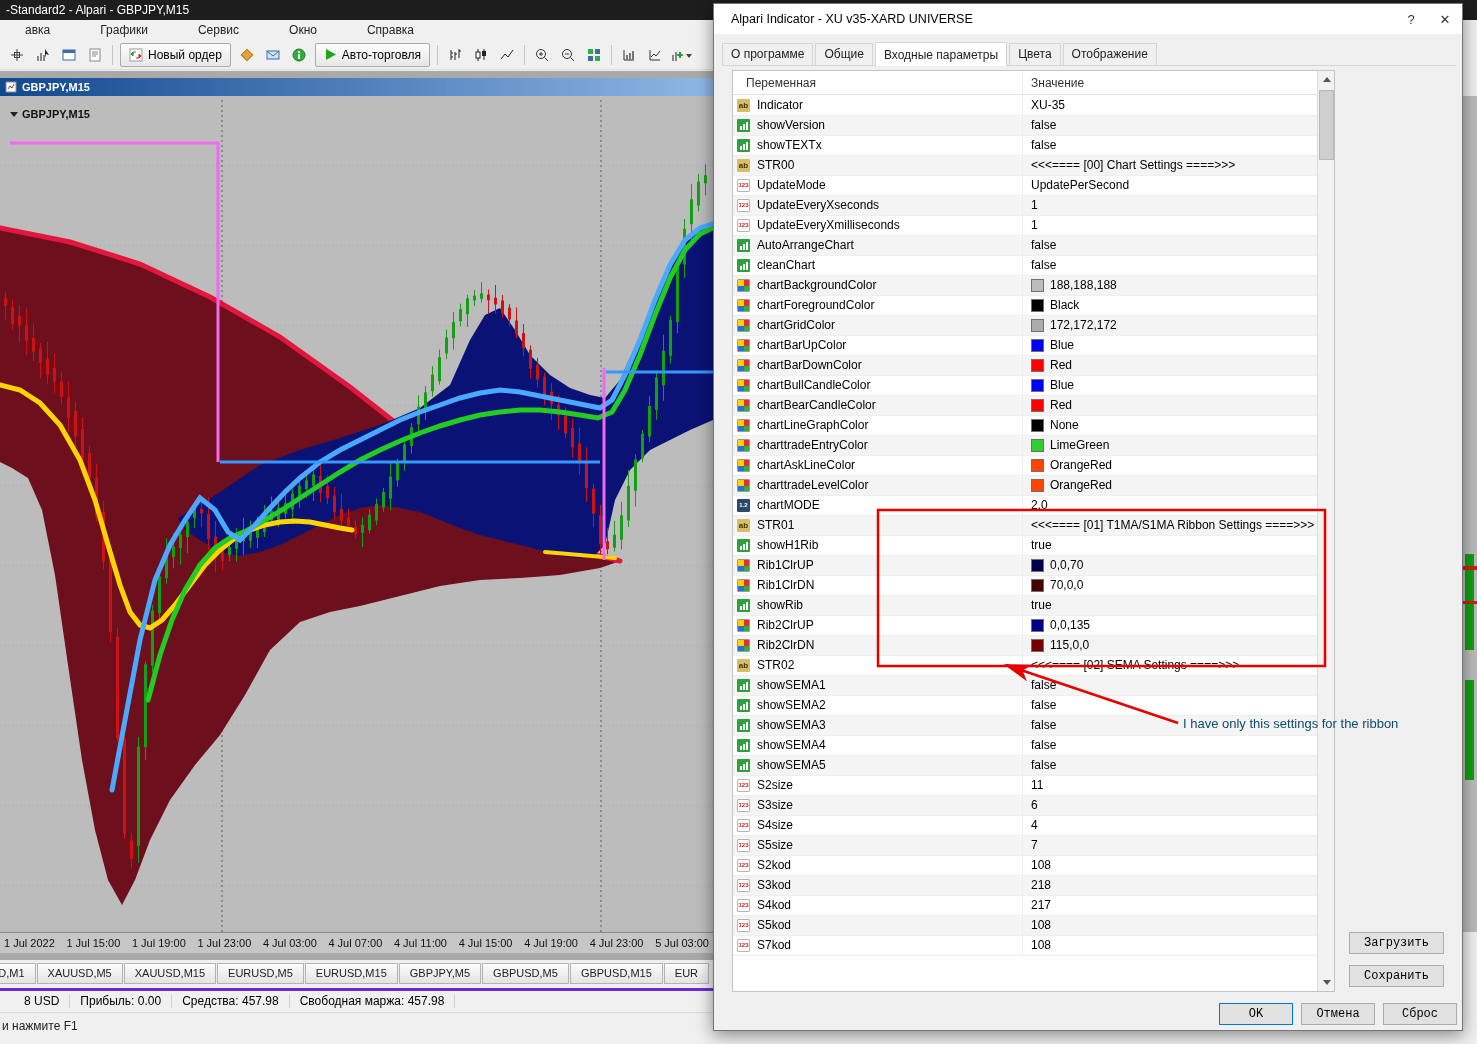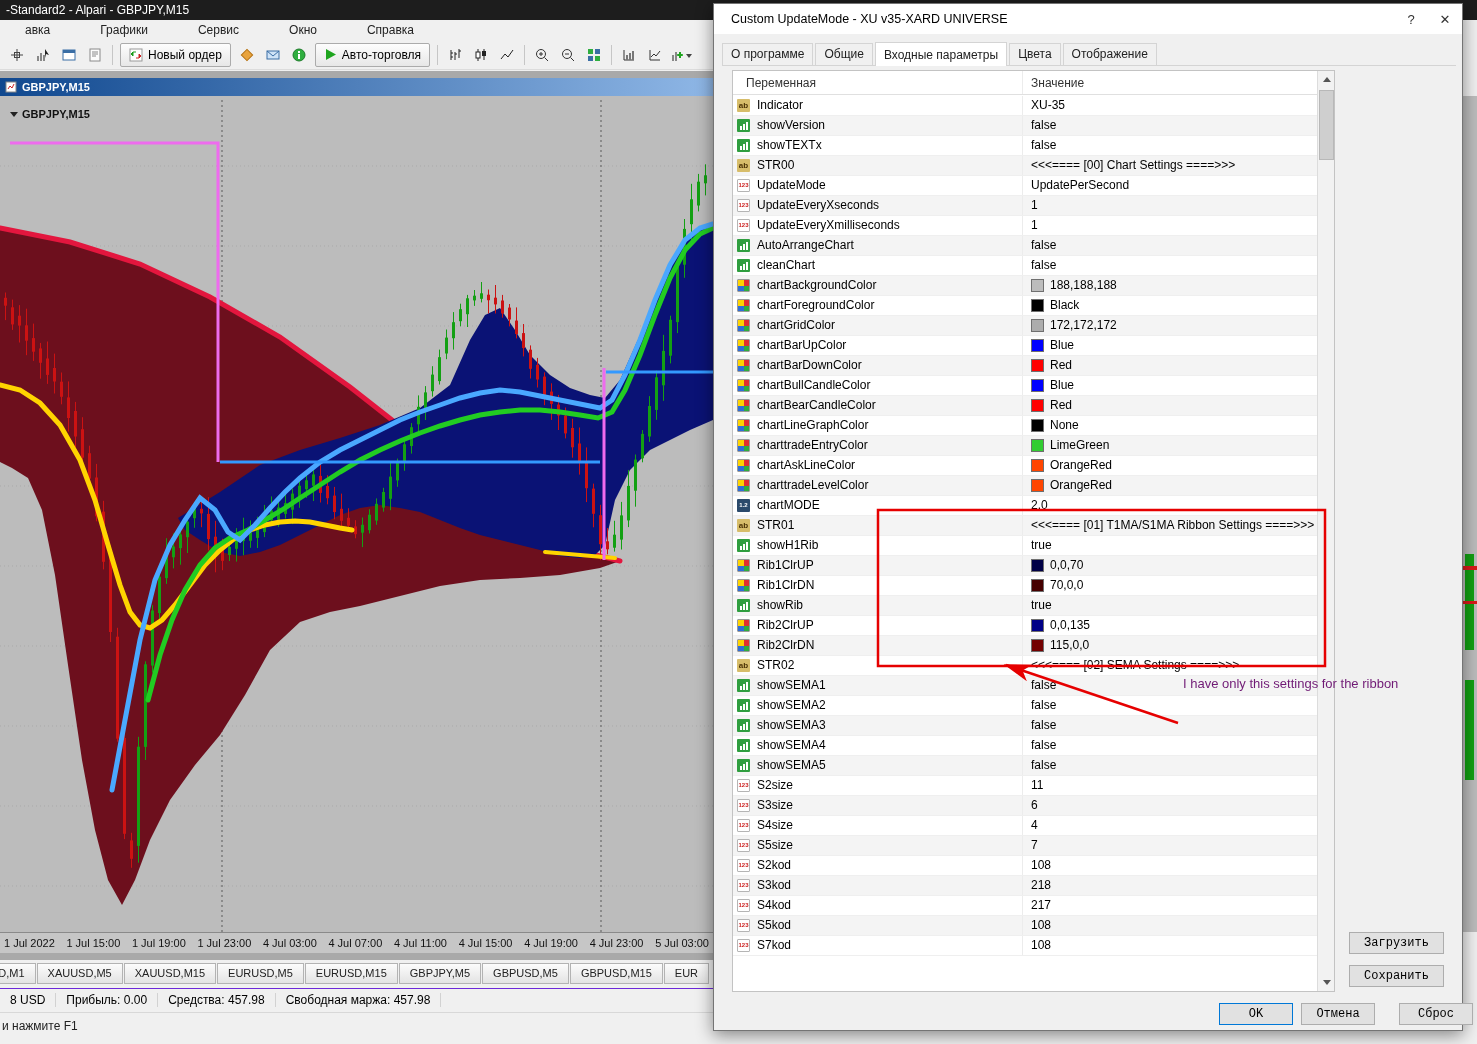--- a/index.html
+++ b/index.html
@@ -40,21 +40,21 @@
     padding:0 4px; }
   #time-axis span { font-size:11px; color:#111; white-space:nowrap; }
 
   
   #chart-tabs { left:0; top:960px; width:713px; height:26px; background:#f0f0f0; display:flex;
     align-items:center; gap:1px; z-index:1; overflow:hidden; }
   .ch-tab { height:21px; padding:0 10px; font-size:11px; line-height:19px; color:#222;
     background:linear-gradient(#fcfcfc,#e3e3e3); border:1px solid #b3b3b3; white-space:nowrap; flex:none; }
   .ch-tab.cut { margin-left:-28px; }
   #status-bar { left:0; top:988px; width:713px; height:22px; background:#f0f0f0; display:flex;
-    align-items:center; z-index:1; border-top:1px solid #6d28d9; }
+    align-items:center; z-index:1; border-top:3px solid #6d28d9;padding-left:14px; }
   .seg { font-size:12px; color:#000; padding:0 10px; border-right:1px solid #d2d2d2; white-space:nowrap; }
   #help-bar { left:0; top:1012px; width:713px; height:32px; background:#f0f0f0; z-index:1;
     border-top:1px solid #d8d8d8; font-size:12px; color:#222; padding:6px 0 0 2px; }
 
   
   #sliver { left:1463px; top:96px; width:14px; height:836px; background:#bcbcbc; z-index:3; }
   #sliver .g1 { position:absolute; left:2px; top:458px; width:9px; height:96px; background:#12a012; }
   #sliver .g2 { position:absolute; left:2px; top:584px; width:9px; height:100px; background:#12a012; }
   #sliver .r1 { position:absolute; left:0; top:470px; width:14px; height:4px; background:#d81a1a; }
   #sliver .r2 { position:absolute; left:0; top:505px; width:14px; height:3px; background:#d81a1a; }
@@ -105,25 +105,25 @@
   .tri-up-s { width:0; height:0; border-left:4px solid transparent; border-right:4px solid transparent; border-bottom:5px solid #555; }
   .tri-dn-s { width:0; height:0; border-left:4px solid transparent; border-right:4px solid transparent; border-top:5px solid #555; }
   #sb-thumb { position:absolute; left:1px; top:19px; width:15px; height:70px; background:#cfcfcf; border:1px solid #b8b8b8; }
 
   .btn { position:absolute; height:22px; font-size:12px; font-family:Liberation Mono, monospace; background:#e1e1e1;
     border:1px solid #adadad; text-align:center; line-height:20px; padding:0; }
   #btn-load  { left:635px; top:928px; width:95px; }
   #btn-save  { left:635px; top:961px; width:95px; }
   #btn-ok    { left:505px; top:999px; width:74px; border:1px solid #0078d7; }
   #btn-cancel{ left:587px; top:999px; width:74px; }
-  #btn-reset { left:669px; top:999px; width:74px;margin-left:16px; }
+  #btn-reset { left:669px; top:999px; width:74px; }
 
   
   #ann-svg { left:0; top:0; width:1477px; height:1044px; z-index:40; pointer-events:none; }
-  #ann-text { left:1183px; top:676px; color:#701a75; font-size:13px; z-index:41; pointer-events:none; }
+  #ann-text { left:1183px; top:716px; color:#0c4a6e; font-size:13px; z-index:41; pointer-events:none; }
 </style>
 </head>
 <body>
 
 <div class="abs" id="mt4-title">
   <span>-Standard2 - Alpari - GBPJPY,M15</span>
 </div>
 
 <div class="abs" id="menubar">
     <span class="menu-item">авка</span>
@@ -574,21 +574,21 @@
 
 <div class="abs" id="sliver">
   <div class="g1"></div>
   <div class="g2"></div>
   <div class="r1"></div>
   <div class="r2"></div>
 </div>
 
 <div class="abs" id="dialog">
   <div id="dlg-titlebar">
-    <span id="dlg-title">Custom UpdateMode - XU v35-XARD UNIVERSE</span>
+    <span id="dlg-title">Alpari Indicator - XU v35-XARD UNIVERSE</span>
     <span style="flex:1"></span>
     <span class="dlg-tb-btn">?</span>
     <span class="dlg-tb-btn">✕</span>
   </div>
   <div id="dlg-tabs">
       <span class="dtab">О программе</span>
       <span class="dtab">Общие</span>
       <span class="dtab active">Входные параметры</span>
       <span class="dtab">Цвета</span>
       <span class="dtab">Отображение</span>

